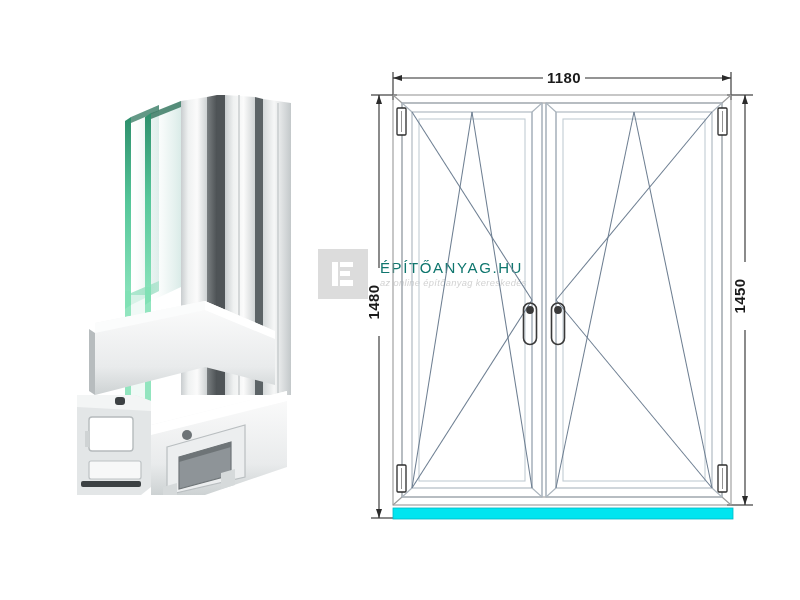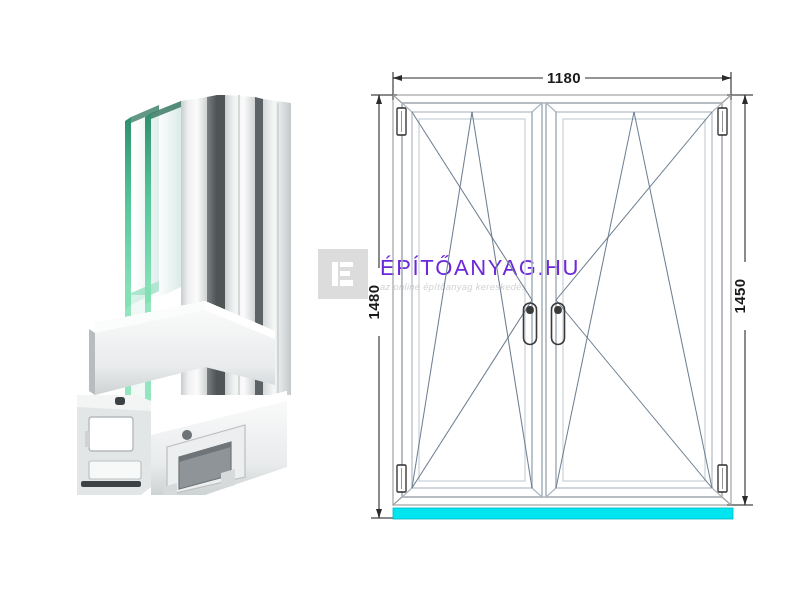--- a/index.html
+++ b/index.html
@@ -14,21 +14,21 @@
   
   #watermark{position:absolute;left:318px;top:248px;width:230px;height:52px;
              display:flex;align-items:center;gap:12px;pointer-events:none;}
   #wm-logo{width:50px;height:50px;background:#dcdcdc;position:relative;flex:0 0 auto;}
   #wm-logo i{position:absolute;background:#ffffff;display:block;}
   #wm-logo .b1{left:14px;top:13px;width:6px;height:24px;}
   #wm-logo .b2{left:22px;top:13px;width:13px;height:5px;}
   #wm-logo .b3{left:22px;top:22px;width:10px;height:5px;}
   #wm-logo .b4{left:22px;top:31px;width:13px;height:6px;}
   #wm-text{display:flex;flex-direction:column;justify-content:center;}
-  #wm-title{font-size:22px;letter-spacing:1.6px;color:#6d28d9;
+  #wm-title{font-size:15px;letter-spacing:1.6px;color:#0f766e;
             font-weight:400;line-height:1.05;white-space:nowrap;}
   #wm-sub{font-size:9.3px;color:#d2d2d2;font-style:italic;letter-spacing:.35px;
           white-space:nowrap;margin-top:3px;}
 
   
   #drawing{position:absolute;left:357px;top:50px;width:420px;height:490px;}
   #drawing svg{display:block;width:100%;height:100%;}
   .dimtxt{font-family:"Liberation Sans",sans-serif;font-size:15px;fill:#1a1a1a;
           font-weight:700;letter-spacing:.4px;}
 </style>

